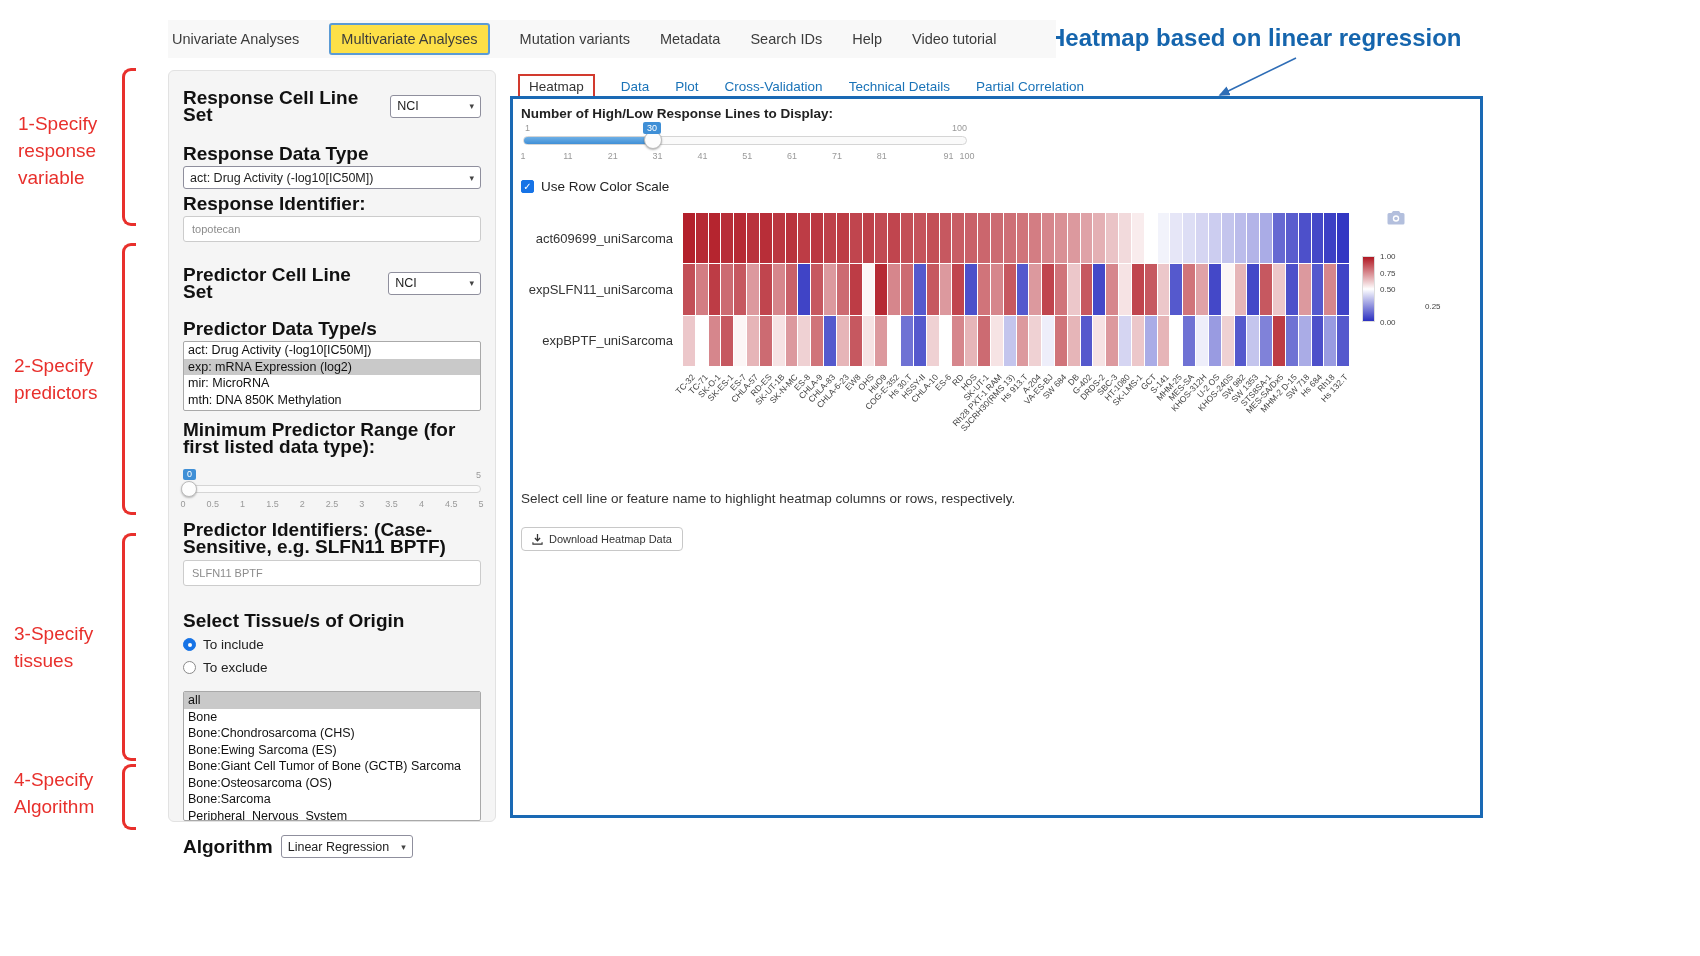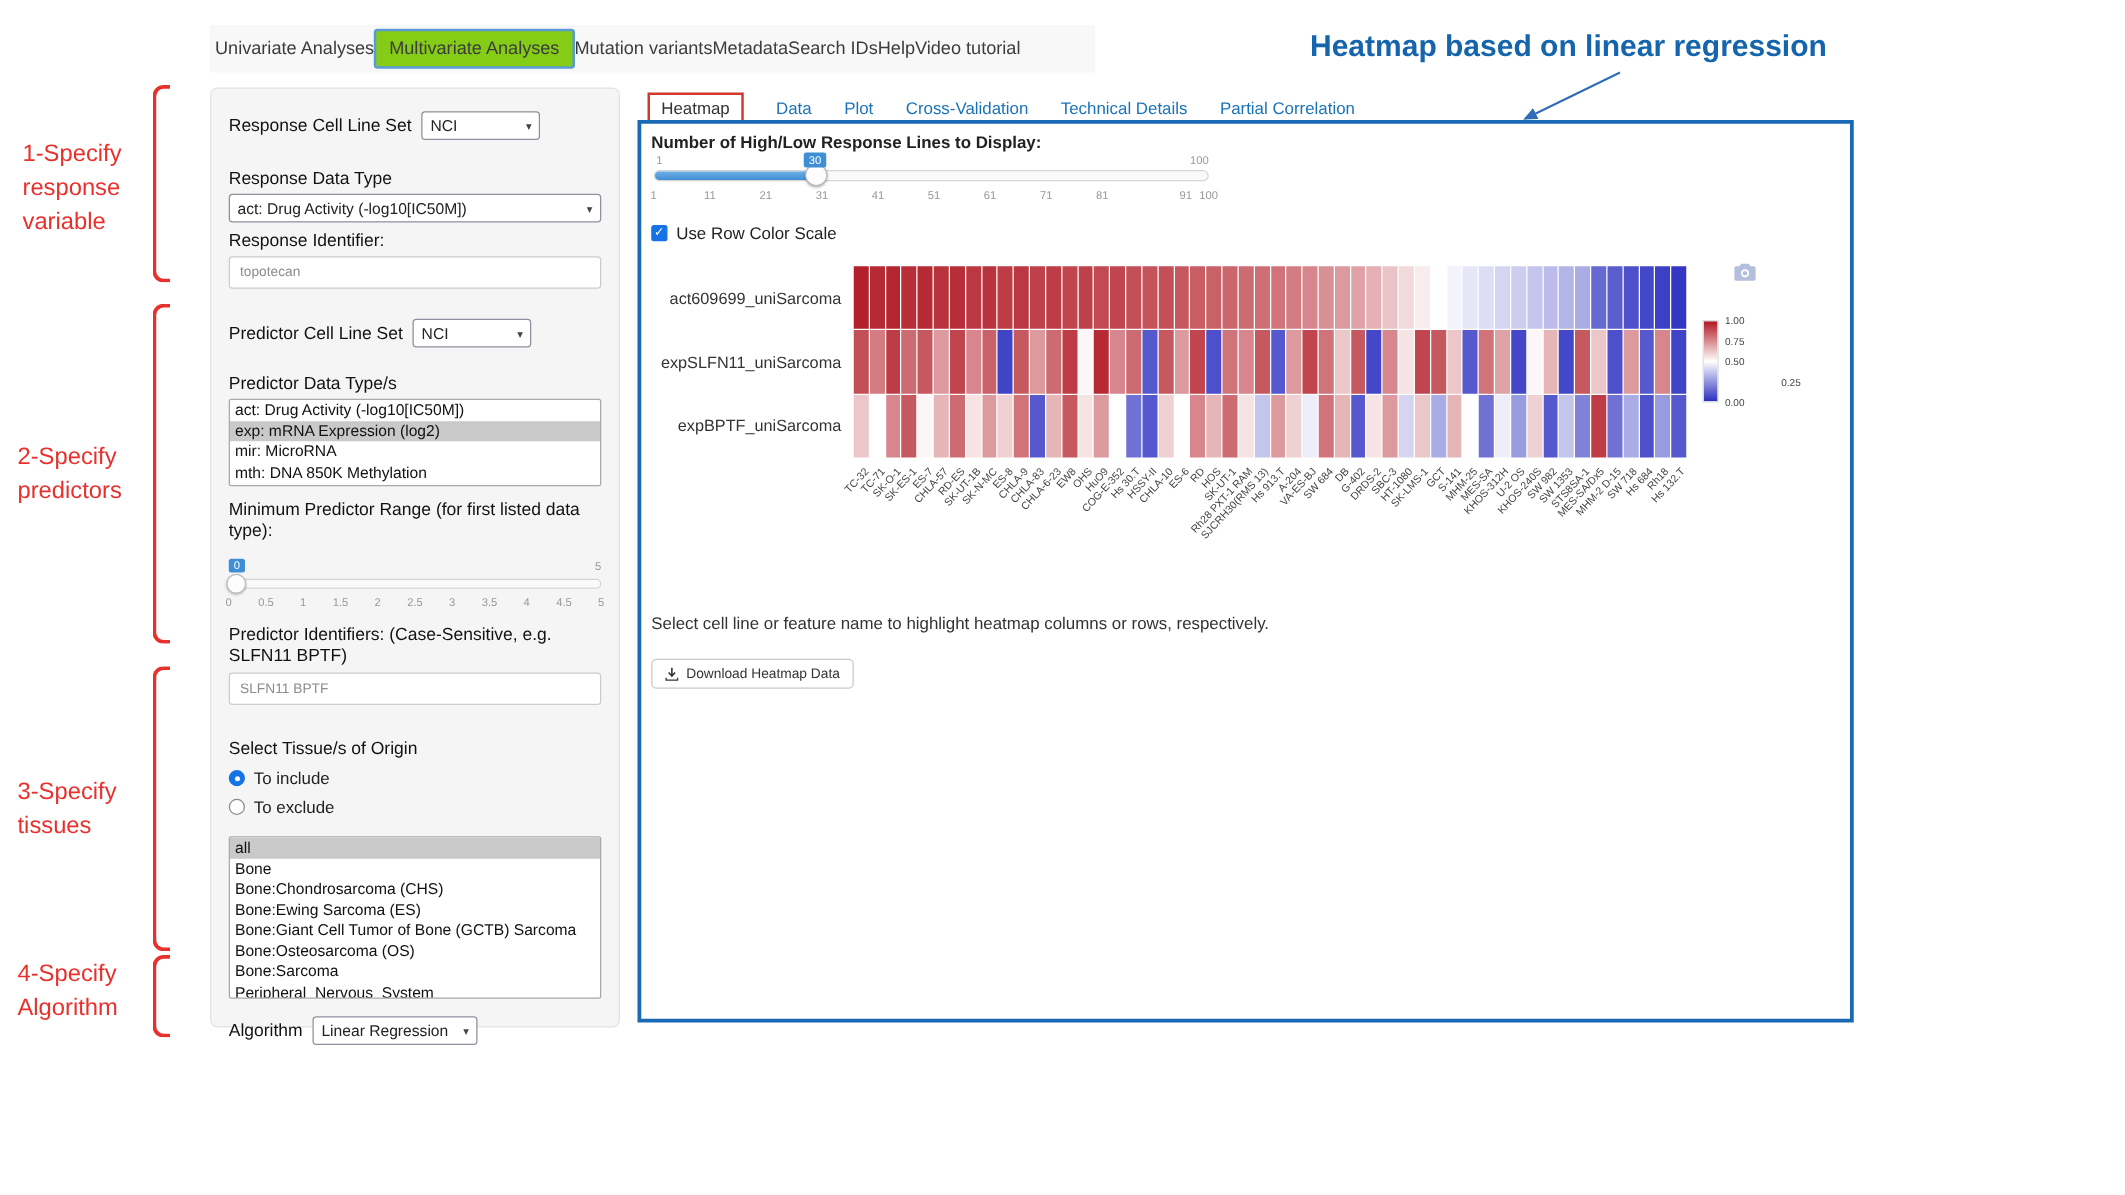--- a/index.html
+++ b/index.html
@@ -9,29 +9,29 @@
     background:#ffffff; font-family:"Liberation Sans", sans-serif; color:#222;
   }
 
   
   .anno-red { position:absolute; color:#e8302c; font-size:19px; line-height:27px; font-weight:500; white-space:pre-line; }
   .bracket { position:absolute; left:122px; width:14px; border:3px solid #e8302c; border-right:none; border-radius:9px 0 0 9px; }
   .anno-blue { position:absolute; left:1048px; top:24px; font-size:24px; font-weight:bold; color:#1565ad; white-space:nowrap; }
   .anno-arrow { position:absolute; left:1208px; top:54px; }
 
   
-  .top-nav { position:absolute; left:168px; top:20px; height:38px; display:flex; align-items:center; 
+  .top-nav { position:absolute; left:168px; top:20px; height:38px; display:flex; align-items:center; gap:30px;
     background:#f8f8f8; padding:0 60px 0 4px; font-size:14.5px; color:#3c3c3c; }
   .nav-item { white-space:nowrap; cursor:default; }
-  .nav-active { border:2px solid #5b9bd5; background:#84cc16; padding:6px 10px; border-radius:3px; }
+  .nav-active { border:2px solid #5b9bd5; background:#fde047; padding:6px 10px; border-radius:3px; }
 
   
   .sidebar { position:absolute; left:168px; top:70px; width:328px; height:752px;
     background:#f5f5f5; border:1px solid #e2e2e2; border-radius:6px; padding:16px 14px; font-size:13.5px; }
-  .fld-label { font-weight:normal; font-size:14px; color:#111; line-height:17px; }
+  .fld-label { font-weight:bold; font-size:19px; color:#111; line-height:17px; }
   .inline-row { display:flex; align-items:center; gap:8px; }
   .fake-select { display:inline-flex; align-items:center; justify-content:space-between; gap:8px;
     background:#fff; border:1px solid #8f8f9d; border-radius:3px; height:23px; padding:0 6px; font-size:12.5px; color:#222; cursor:default; }
   .caret { font-size:9px; color:#444; }
   .text-input { width:100%; height:26px; border:1px solid #ccc; border-radius:3px; background:#fff;
     font-size:11px; color:#8c8c8c; padding:0 8px; font-family:"Liberation Sans", sans-serif; }
   .listbox { background:#fff; border:1px solid #a9a9a9; border-radius:2px; overflow:hidden; }
   .opt { font-size:12.5px; height:16.5px; line-height:16.5px; padding:0 4px; white-space:nowrap; color:#111; }
   .opt-selected { background:#c9c9c9; }
   .radio-row { display:flex; align-items:center; gap:7px; margin-top:8px; font-size:13.5px; }

